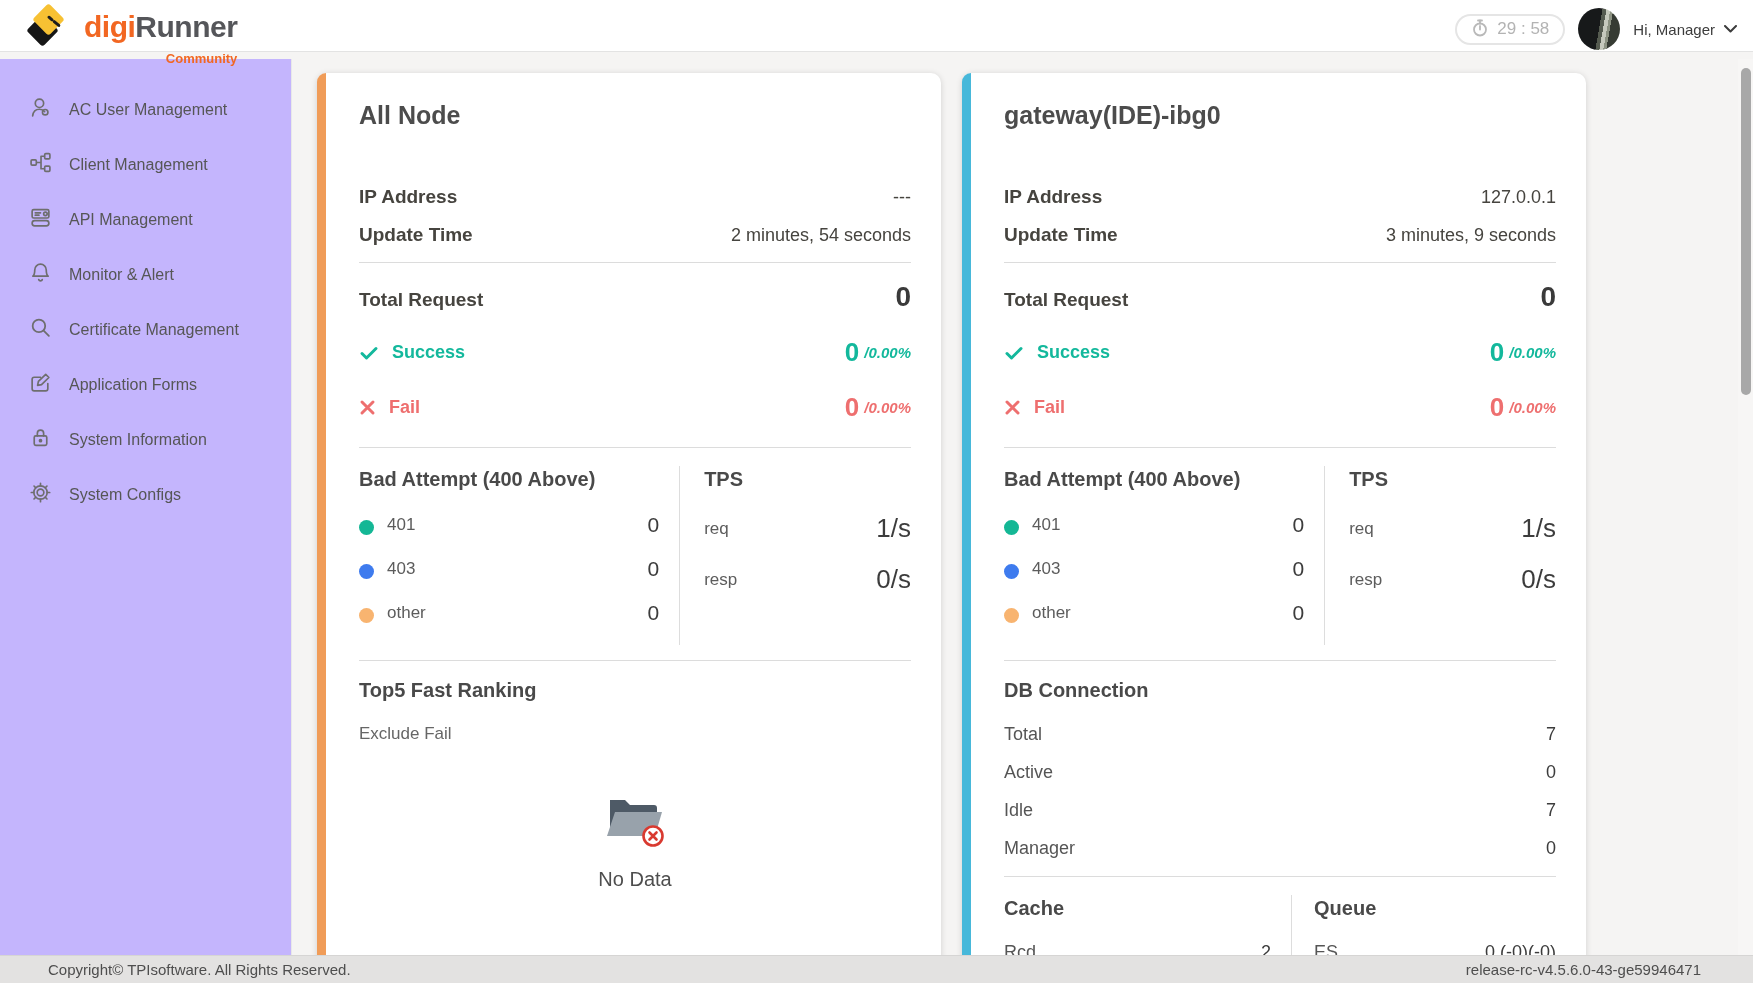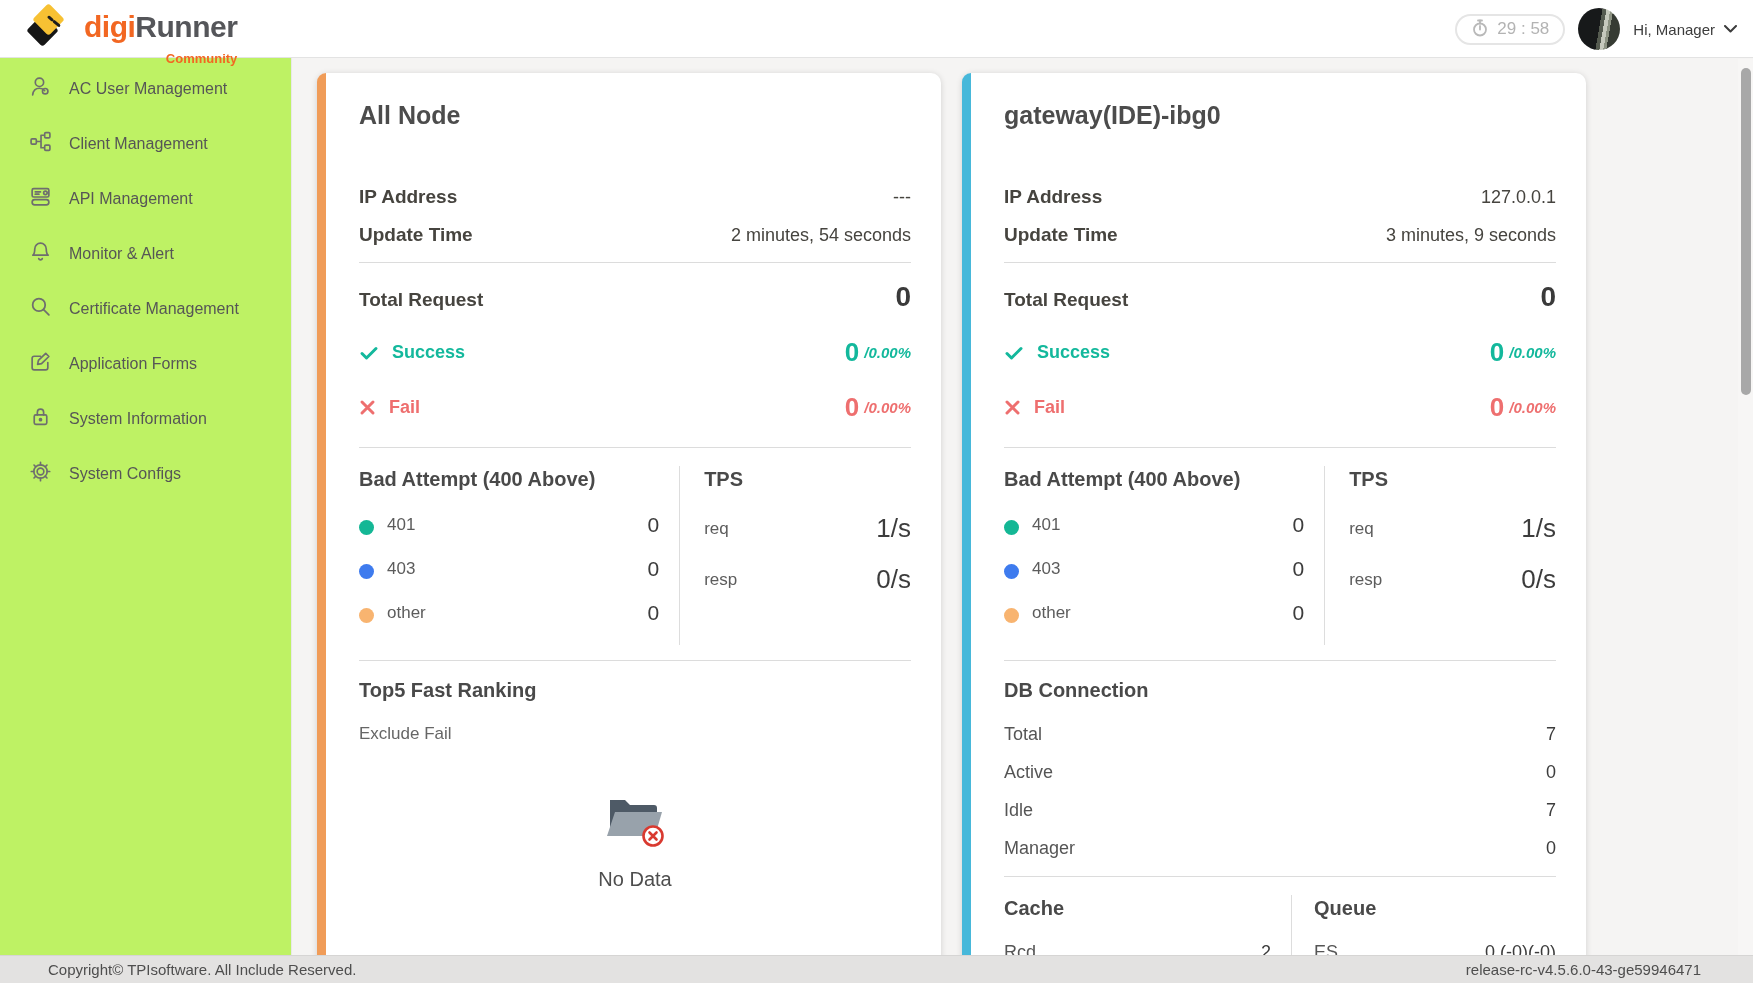--- a/index.html
+++ b/index.html
@@ -1,20 +1,20 @@
 <!DOCTYPE html>
 <html><head>
 <meta charset="utf-8">
 <style>
   * { margin:0; padding:0; box-sizing:border-box; }
   html,body { width:1753px; height:983px; overflow:hidden; }
   body { font-family:"Liberation Sans", sans-serif; background:#f5f4f3; position:relative; }
 
   
-  .header { position:absolute; top:0; left:0; right:0; height:58px; background:#fff;
+  .header { position:absolute; top:0; left:0; right:0; height:52px; background:#fff;
             border-bottom:1px solid #e3e3e3; z-index:10; }
   .logo-wrap { position:absolute; left:26px; top:5px; display:flex; gap:12px; cursor:pointer; }
   .diamond-icon { position:relative; width:46px; height:46px; }
   .d-black { position:absolute; left:5px; top:14px; width:23px; height:23px; background:#161616;
              transform:rotate(45deg); border-radius:3px; }
   .d-yellow { position:absolute; left:11px; top:3px; width:23px; height:23px; background:#f7c133;
               transform:rotate(45deg); border-radius:3px; }
   .d-mark { position:absolute; background:#1d1d1d; border-radius:2px; }
   .m1 { left:21px; top:12px; width:7px; height:3px; transform:rotate(40deg); }
   .m2 { left:26px; top:17px; width:9px; height:3px; transform:rotate(40deg); }
@@ -23,22 +23,22 @@
   .digi { color:#f26722; } .runner { color:#55565a; }
   .community { text-align:right; font-size:13px; color:#f26722; font-weight:600; margin-top:10px; }
   .header-right { position:absolute; right:16px; top:0; height:58px; display:flex; align-items:center; gap:13px; }
   .timer-pill { display:flex; gap:8px; border:2px solid #e5e5e5; border-radius:17px;
                 padding:3px 14px 4px; color:#b3b3b3; font-size:17px; cursor:pointer; }
   .avatar { width:42px; height:42px; border-radius:50%; cursor:pointer;
             background:linear-gradient(100deg,#17191a 0 50%,#555b50 50% 58%,#c6c9bd 58% 66%,#8d9383 66% 72%,#363b33 72% 100%); }
   .greeting { font-size:15px; color:#3c3c3c; display:flex; align-items:center; gap:9px; cursor:pointer; }
 
   
-  .sidebar { position:absolute; top:49px; left:0; width:292px; bottom:28px; background:#bef264;
-             border-right:1px solid #e8e8e8; padding-top:12px; z-index:5; }
+  .sidebar { position:absolute; top:59px; left:0; width:292px; bottom:28px; background:#c4b5fd;
+             border-right:1px solid #e8e8e8; padding-top:23px; z-index:5; }
   .side-item { display:flex; align-items:center; gap:17px; height:55px; padding-left:29px;
                cursor:pointer; color:#565656; }
   .side-item .lbl { font-size:16px; }
   .side-item svg { flex:0 0 auto; }
 
   
   .footer { position:absolute; left:0; right:0; bottom:0; height:28px; background:#e3e2e1;
             border-top:1px solid #d6d5d4; display:flex; justify-content:space-between; align-items:center;
             padding:0 52px 0 48px; font-size:15px; color:#4e4e4e; z-index:12; }
 
@@ -444,15 +444,15 @@
 
     </div>
   </div>
 </div>
 
 <div class="sb-track">
   <div class="sb-thumb"></div>
 </div>
 
 <div class="footer">
-  <span>Copyright© TPIsoftware. All Include Reserved.</span>
+  <span>Copyright© TPIsoftware. All Rights Reserved.</span>
   <span>release-rc-v4.5.6.0-43-ge59946471</span>
 </div>
 
 </body></html>

